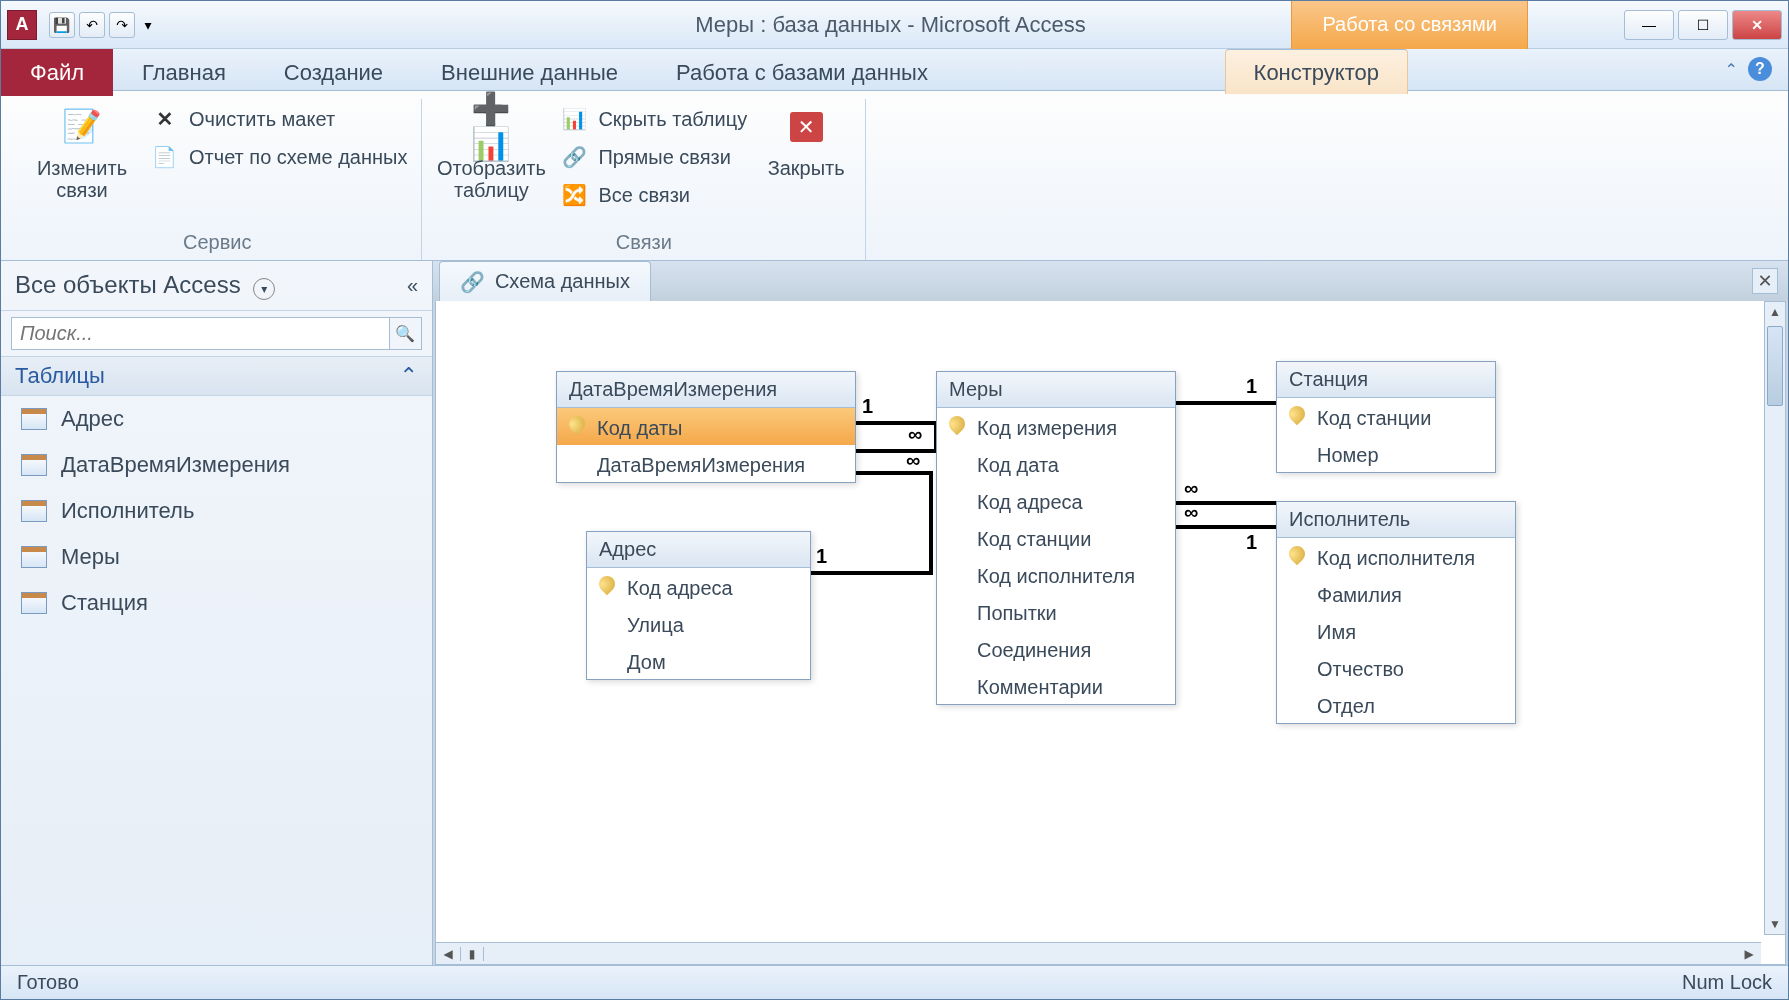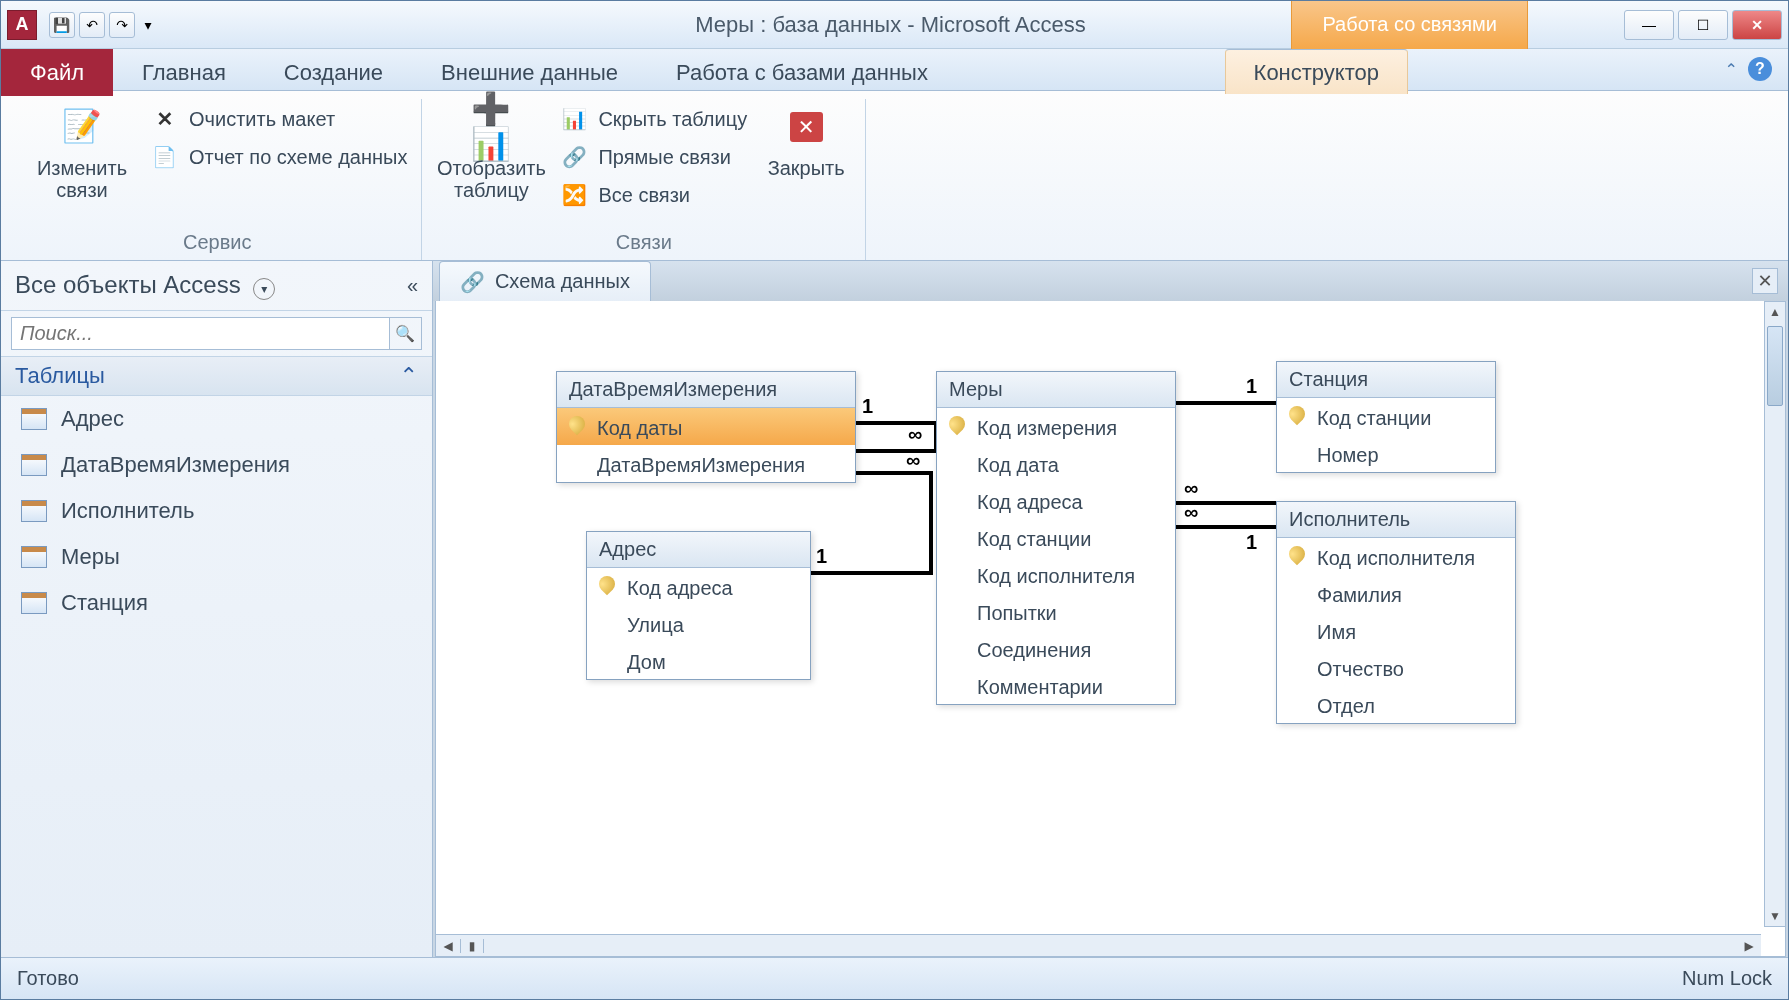--- a/index.html
+++ b/index.html
@@ -52,21 +52,21 @@
 .table-box .fld { padding: 9px 14px 5px 40px; font-size: 20px; color: #3a4a5a; position: relative; }
 .table-box .fld.selected { background: linear-gradient(#fbc97a,#f5a84a); }
 .table-box .fld.pk::before { content: ""; position: absolute; left: 12px; top: 8px; width: 16px; height: 16px; background: radial-gradient(circle at 30% 30%, #ffe28a, #d4a838); border-radius: 50% 50% 50% 0; transform: rotate(-45deg); }
 .rel-label { position: absolute; font-size: 20px; font-weight: bold; color: #000; }
 .rel-line { position: absolute; background: #000; }
 .scroll-v { position: absolute; right: 2px; top: 40px; bottom: 30px; width: 22px; background: #e6eef7; border: 1px solid #a6bdd6; }
 .scroll-v .thumb { position: absolute; left: 2px; right: 2px; top: 24px; height: 80px; background: linear-gradient(#d6e5f5,#b8cde0); border: 1px solid #8aa8c8; border-radius: 2px; }
 .scroll-v .arr { position: absolute; left: 0; right: 0; height: 20px; display: flex; align-items: center; justify-content: center; font-size: 12px; color: #555; }
 .scroll-h { position: absolute; left: 0; right: 24px; bottom: 0; height: 22px; background: #e6eef7; border-top: 1px solid #a6bdd6; display: flex; align-items: center; }
 .scroll-h .arr { width: 24px; text-align: center; font-size: 12px; color: #555; }
-.statusbar { height: 42px; background: linear-gradient(#eaf2fb,#d6e5f5); border-top: 1px solid #a6bdd6; display: flex; align-items: center; padding: 0 16px; font-size: 20px; color: #3a4a5a; }
+.statusbar { height: 34px; background: linear-gradient(#eaf2fb,#d6e5f5); border-top: 1px solid #a6bdd6; display: flex; align-items: center; padding: 0 16px; font-size: 20px; color: #3a4a5a; }
 .statusbar .right { margin-left: auto; }
 </style>
 </head>
 <body>
 
 <div class="window">
 
   <div class="titlebar">
     <div class="app-icon">A</div>
     <div class="qat">

